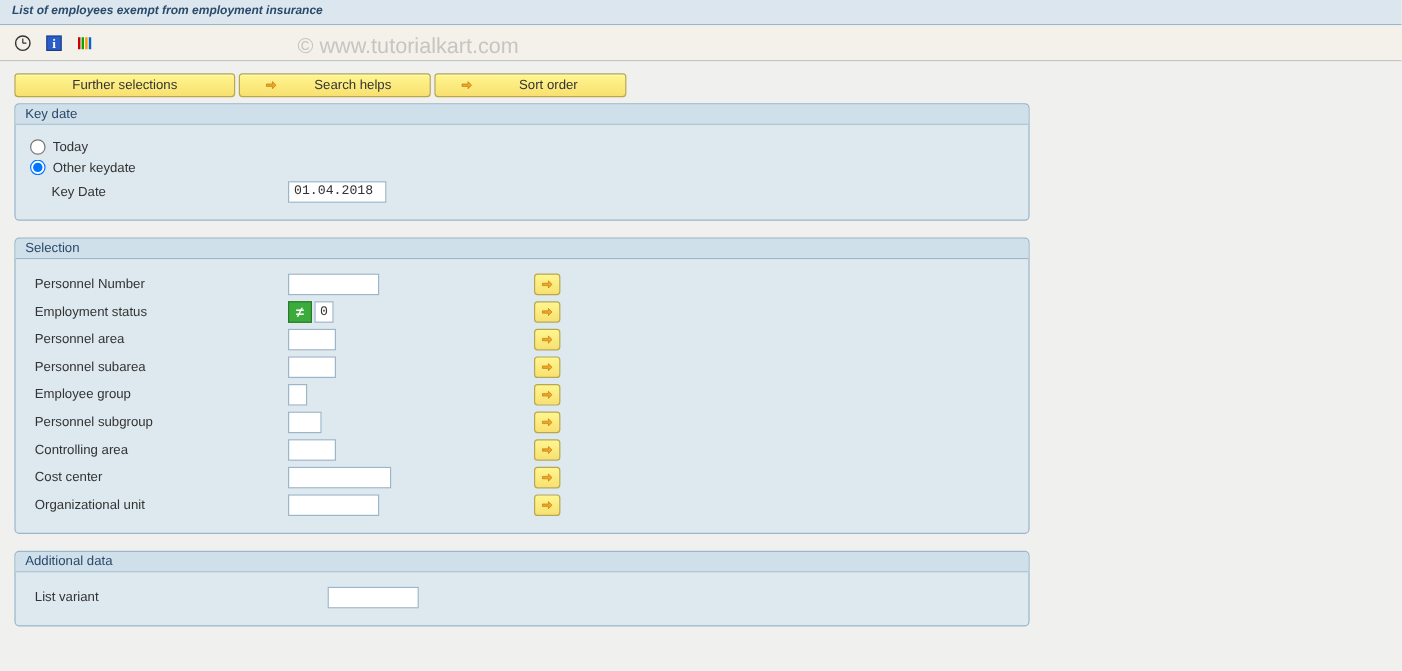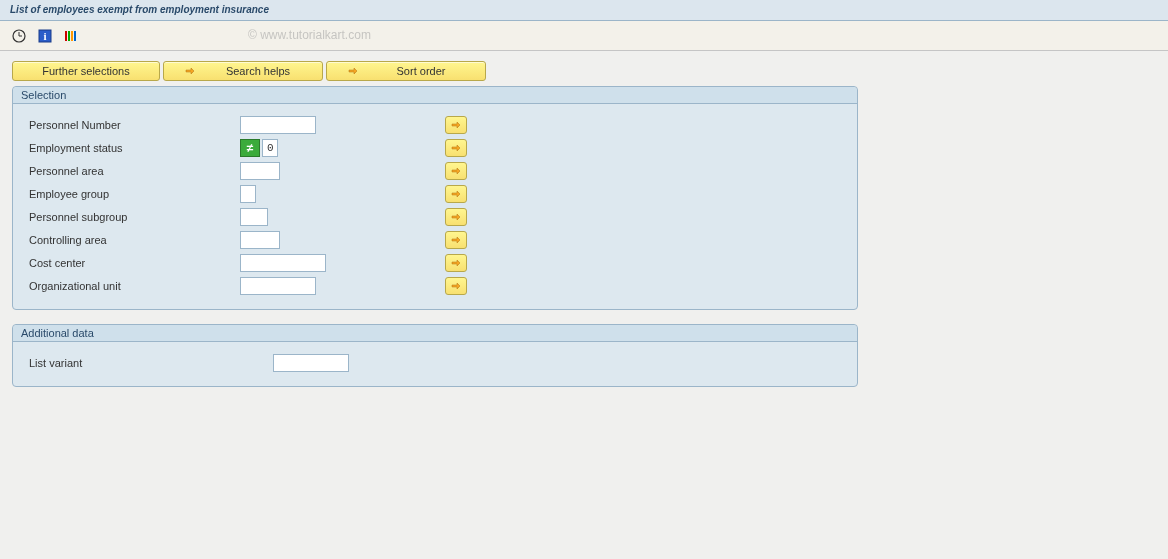--- a/index.html
+++ b/index.html
@@ -38,21 +38,21 @@
       display: inline-flex;
       align-items: center;
       justify-content: center;
       cursor: pointer;
     }
     .watermark {
       position: absolute;
       top: 28px;
       left: 248px;
       color: rgba(160,160,160,0.55);
-      font-size: 12px;
+      font-size: 18px;
       pointer-events: none;
     }
     .content {
       padding: 10px 12px;
     }
     .button-row {
       display: flex;
       gap: 3px;
       margin-bottom: 5px;
     }
@@ -63,21 +63,21 @@
       padding: 2px 8px;
       height: 20px;
       display: flex;
       align-items: center;
       gap: 6px;
       font-size: 11px;
       color: #333;
       cursor: pointer;
       box-shadow: inset 0 1px 0 rgba(255,255,255,0.6);
     }
-    .sap-btn.wide { width: 148px; justify-content: center; }
+    .sap-btn.wide { width: 184px; justify-content: center; }
     .sap-btn.icon-label { width: 160px; justify-content: flex-start; padding-left:20px;}
     .arrow-right {
       width: 12px; height: 12px;
       display: inline-flex; align-items: center; justify-content: center;
     }
     .group-box {
       background: #dde8ef;
       border: 1px solid #9bb5c9;
       border-radius: 4px;
       margin-bottom: 14px;
@@ -211,20 +211,37 @@
     <button class="sap-btn icon-label">
       <span class="arrow-right">
         <svg width="10" height="10" viewBox="0 0 10 10">
             <path d="M1 4 L6 4 L6 2 L9 5 L6 8 L6 6 L1 6 Z" fill="#f5a623" stroke="#b07010" stroke-width="0.5"></path>
           </svg>
       </span>
       <span style="flex:1;text-align:center">Sort order</span>
     </button>
   </div>
 
+  <div class="group-box">
+    <div class="group-header">Key date</div>
+    <div class="group-body">
+      <label class="radio-row">
+        <input type="radio" name="keydate" style="">
+        <span>Today</span>
+      </label>
+      <label class="radio-row">
+        <input type="radio" name="keydate" checked="" style="">
+        <span>Other keydate</span>
+      </label>
+      <div class="field-row indent">
+        <span class="field-label">Key Date</span>
+        <input class="text-input date-input" value="01.04.2018" style="">
+      </div>
+    </div>
+  </div>
 
   <div class="group-box">
     <div class="group-header">Selection</div>
     <div class="group-body">
 
       <div class="field-row sel-row">
         <span class="field-label">Personnel Number</span>
         <div class="input-area">
             <input class="text-input w-med" value="" style="">
           </div>
@@ -253,20 +270,31 @@
         <div class="input-area">
             <input class="text-input w-short" style="width: 40px;" value="">
           </div>
         <button class="multi-sel-btn">
           <svg width="10" height="10" viewBox="0 0 10 10">
               <path d="M1 4 L6 4 L6 2 L9 5 L6 8 L6 6 L1 6 Z" fill="#f5a623" stroke="#b07010" stroke-width="0.5"></path>
             </svg>
         </button>
       </div>
 
+      <div class="field-row sel-row">
+        <span class="field-label">Personnel subarea</span>
+        <div class="input-area">
+            <input class="text-input w-short" style="width: 40px;" value="">
+          </div>
+        <button class="multi-sel-btn">
+          <svg width="10" height="10" viewBox="0 0 10 10">
+              <path d="M1 4 L6 4 L6 2 L9 5 L6 8 L6 6 L1 6 Z" fill="#f5a623" stroke="#b07010" stroke-width="0.5"></path>
+            </svg>
+        </button>
+      </div>
 
       <div class="field-row sel-row">
         <span class="field-label">Employee group</span>
         <div class="input-area">
             <input class="text-input w-tiny" value="" style="">
           </div>
         <button class="multi-sel-btn">
           <svg width="10" height="10" viewBox="0 0 10 10">
               <path d="M1 4 L6 4 L6 2 L9 5 L6 8 L6 6 L1 6 Z" fill="#f5a623" stroke="#b07010" stroke-width="0.5"></path>
             </svg>

